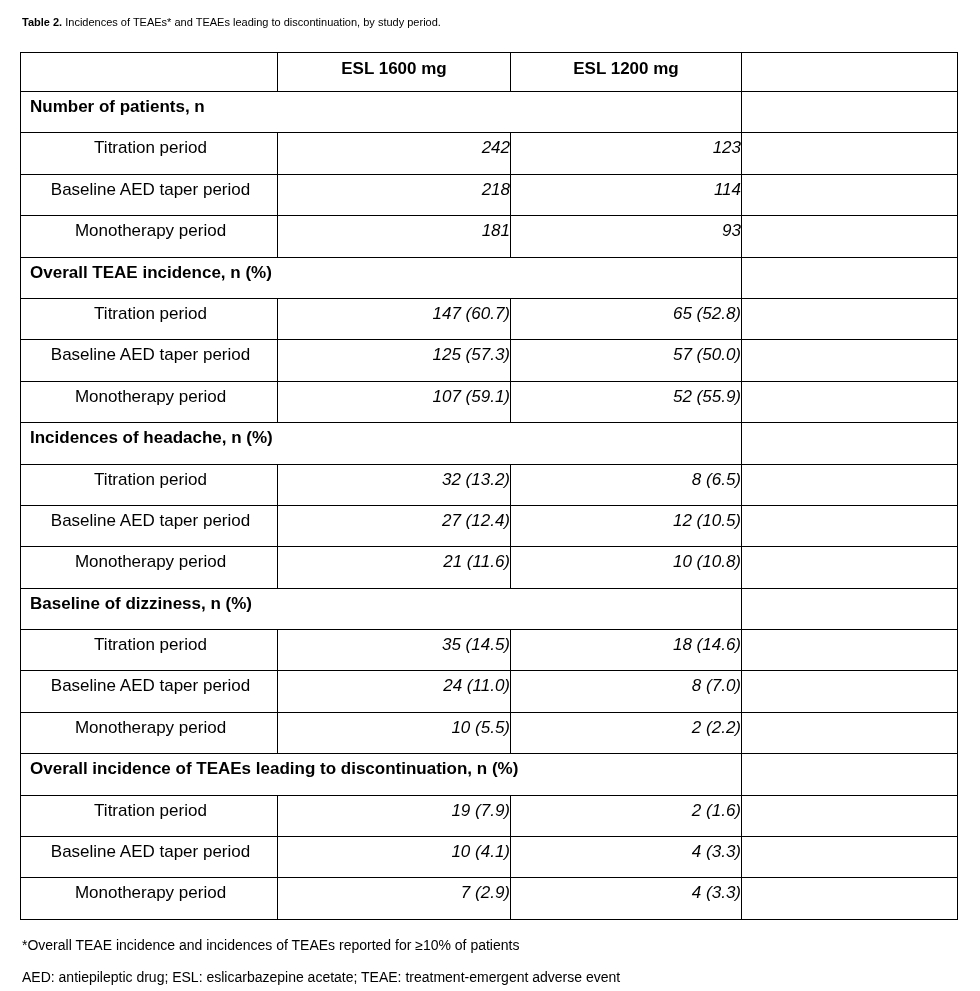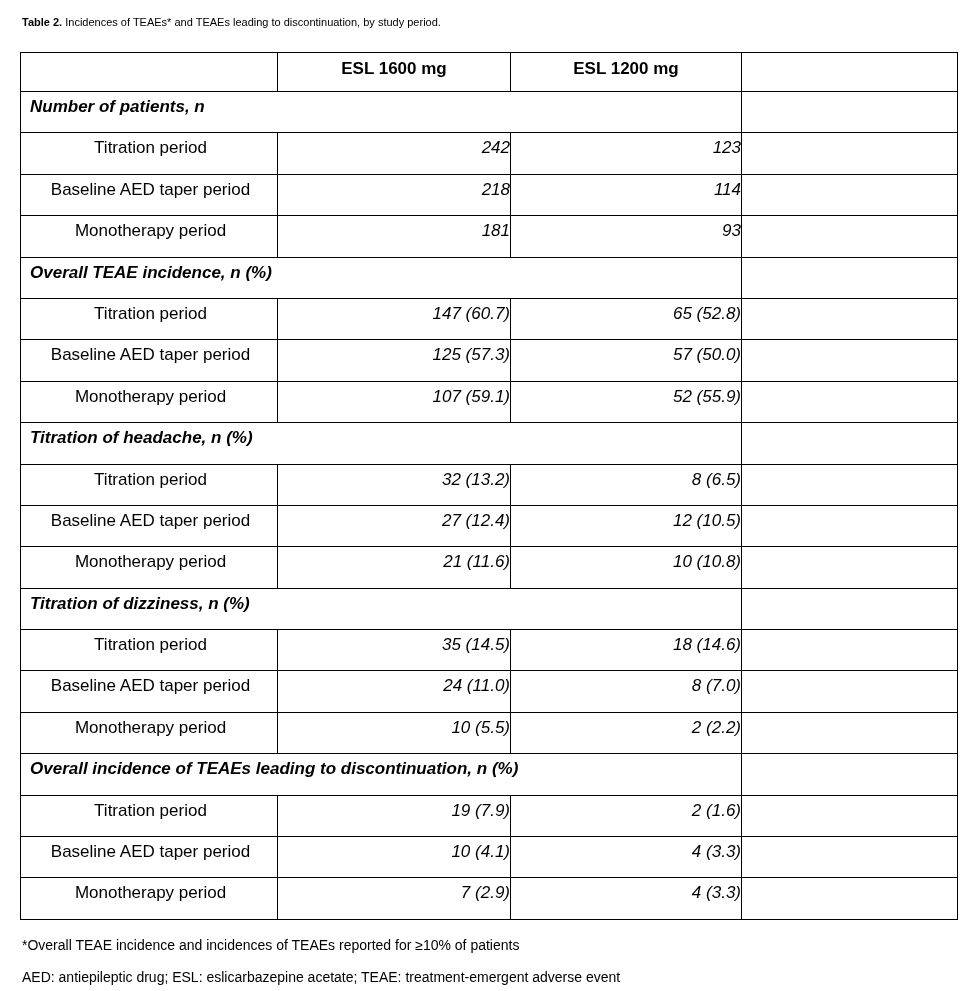--- a/index.html
+++ b/index.html
@@ -39,21 +39,20 @@
 
   th.col-hdr {
     font-weight: bold;
     text-align: center;
     padding-top: 6px;
   }
   td.sec-hdr {
     font-weight: bold;
     text-align: left;
     padding: 5px 6px 0 9px;
-    font-style: italic;
   }
   td.row-label {
     text-align: center;
     padding: 5px 6px 0 9px;
   }
   td.val-cell {
     text-align: right;
     padding-top: 5px;
     font-style: italic;
   }
@@ -130,21 +129,21 @@
       <td class="empty-cell"></td>
     </tr>
     <tr class="body-row">
       <td class="row-label">Monotherapy period</td>
       <td class="val-cell">107 (59.1)</td>
       <td class="val-cell">52 (55.9)</td>
       <td class="empty-cell"></td>
     </tr>
 
     <tr class="body-row">
-      <td class="sec-hdr" colspan="3">Titration of headache, n (%)</td>
+      <td class="sec-hdr" colspan="3">Incidences of headache, n (%)</td>
       <td class="empty-cell"></td>
     </tr>
     <tr class="body-row">
       <td class="row-label">Titration period</td>
       <td class="val-cell">32 (13.2)</td>
       <td class="val-cell">8 (6.5)</td>
       <td class="empty-cell"></td>
     </tr>
     <tr class="body-row">
       <td class="row-label">Baseline AED taper period</td>
@@ -153,21 +152,21 @@
       <td class="empty-cell"></td>
     </tr>
     <tr class="body-row">
       <td class="row-label">Monotherapy period</td>
       <td class="val-cell">21 (11.6)</td>
       <td class="val-cell">10 (10.8)</td>
       <td class="empty-cell"></td>
     </tr>
 
     <tr class="body-row">
-      <td class="sec-hdr" colspan="3">Titration of dizziness, n (%)</td>
+      <td class="sec-hdr" colspan="3">Baseline of dizziness, n (%)</td>
       <td class="empty-cell"></td>
     </tr>
     <tr class="body-row">
       <td class="row-label">Titration period</td>
       <td class="val-cell">35 (14.5)</td>
       <td class="val-cell">18 (14.6)</td>
       <td class="empty-cell"></td>
     </tr>
     <tr class="body-row">
       <td class="row-label">Baseline AED taper period</td>

